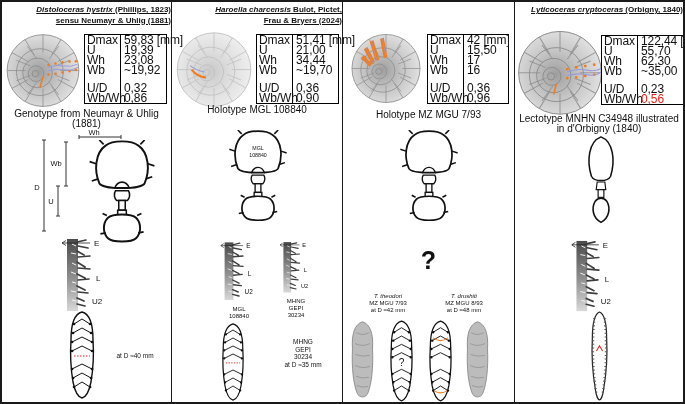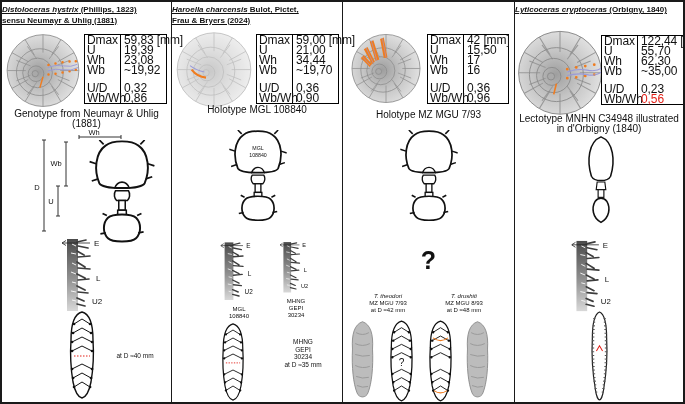--- a/index.html
+++ b/index.html
@@ -1,21 +1,21 @@
 <!DOCTYPE html>
 <html><head>
 <meta charset="utf-8">
 <style>
   html,body{margin:0;padding:0;background:#fff;}
   .fig{position:relative;width:685px;height:404px;box-sizing:border-box;border:2px solid #1a1a1a;
        background:#fff;display:flex;font-family:"Liberation Sans",sans-serif;color:#111;overflow:hidden;}
   .col{position:relative;height:100%;border-right:1px solid #1a1a1a;}
   .col:last-child{border-right:none;}
   .c1{width:169px;} .c2{width:170px;} .c3{width:171px;} .c4{flex:1;}
-  .col-title{position:absolute;top:3px;left:0;right:0;text-align:left;font-size:8px;font-weight:bold;line-height:10.5px;}
+  .col-title{position:absolute;top:3px;left:0;right:0;text-align:right;font-size:8px;font-weight:bold;line-height:10.5px;}
   .tline{text-decoration:underline;text-underline-offset:1px;white-space:nowrap;}
   .mtable{position:absolute;border:1px solid #000;display:grid;grid-template-columns:36px 1fr;
           font-size:12px;line-height:10px;letter-spacing:-0.1px;background:#fff;}
   .tl{border-right:1px solid #000;padding-left:2px;white-space:nowrap;}
   .tv{padding-left:3px;white-space:nowrap;}
   .gap{height:8px;}
   .val-red{color:#e32119;}
   .caption{position:absolute;left:0;right:0;text-align:center;font-size:10px;line-height:9.5px;}
   .vlabel{position:absolute;font-size:6.5px;line-height:7.5px;text-align:center;}
   .spec-label{position:absolute;font-size:6px;line-height:7px;text-align:center;}
@@ -144,21 +144,21 @@
       <div class="tline"><i>Haroella charcensis</i><span> Bulot, Pictet,</span></div>
       <div class="tline"><span>Frau &amp; Bryers (2024)</span></div>
     </div>
     <svg style="left:2px;top:26px" width="80" height="80" viewBox="0 0 100 100">
       <use href="#sym-ammonite" opacity="0.55"></use>
       <path d="M22,52 q7,9 18,10" stroke="#f07c1f" stroke-width="2.6" fill="none"></path>
       <path d="M20,47 q8,6 18,8" stroke="#9a9ad8" stroke-width="1.4" fill="none"></path>
     </svg>
     <div class="mtable" style="left:84px;top:32px;width:81px">
       <div class="tl">Dmax</div>
-        <div class="tv">59,00 [mm]</div>
+        <div class="tv">51,41 [mm]</div>
       <div class="tl">U</div>
         <div class="tv">21,00</div>
       <div class="tl">Wh</div>
         <div class="tv">34,44</div>
       <div class="tl">Wb</div>
         <div class="tv">~19,70</div>
       <div class="tl gap"></div>
         <div class="tv gap"></div>
       <div class="tl">U/D</div>
         <div class="tv">0,36</div>

